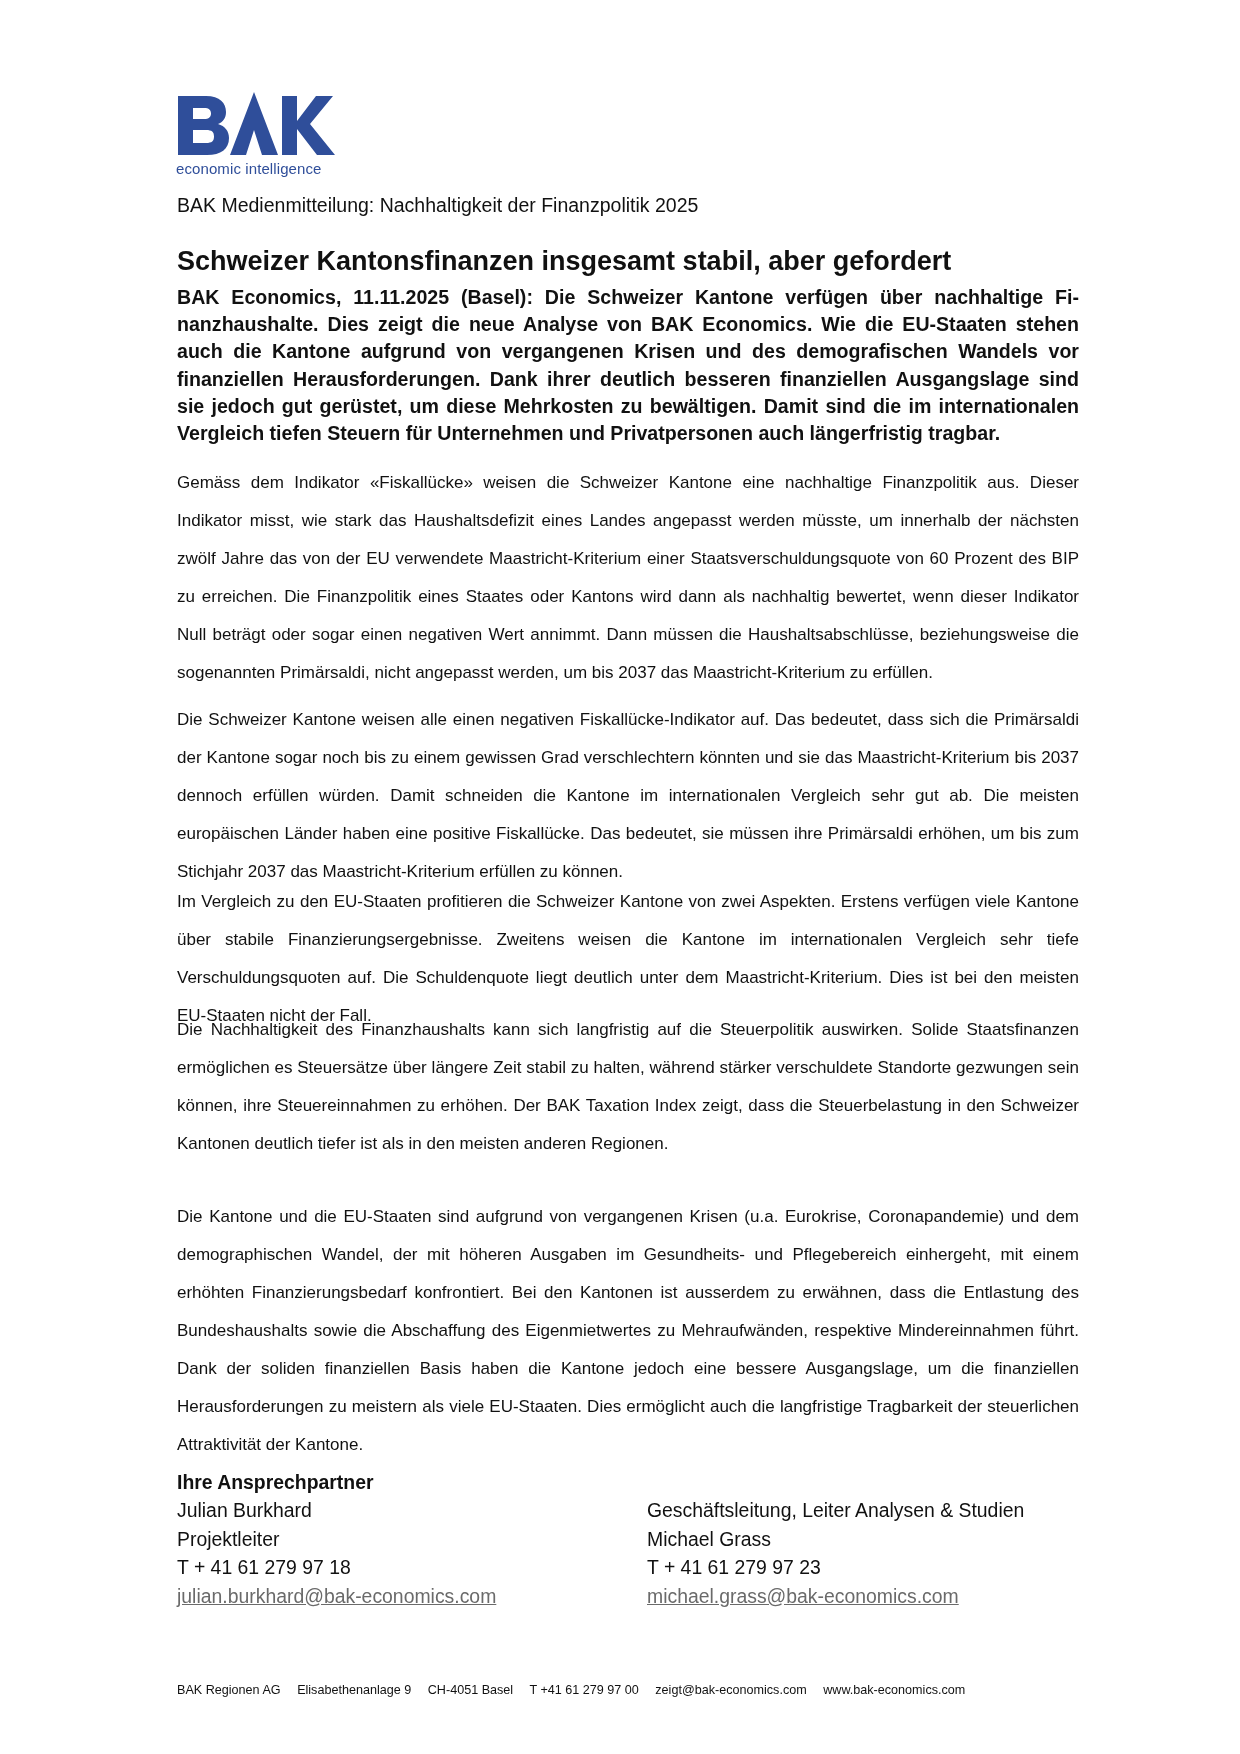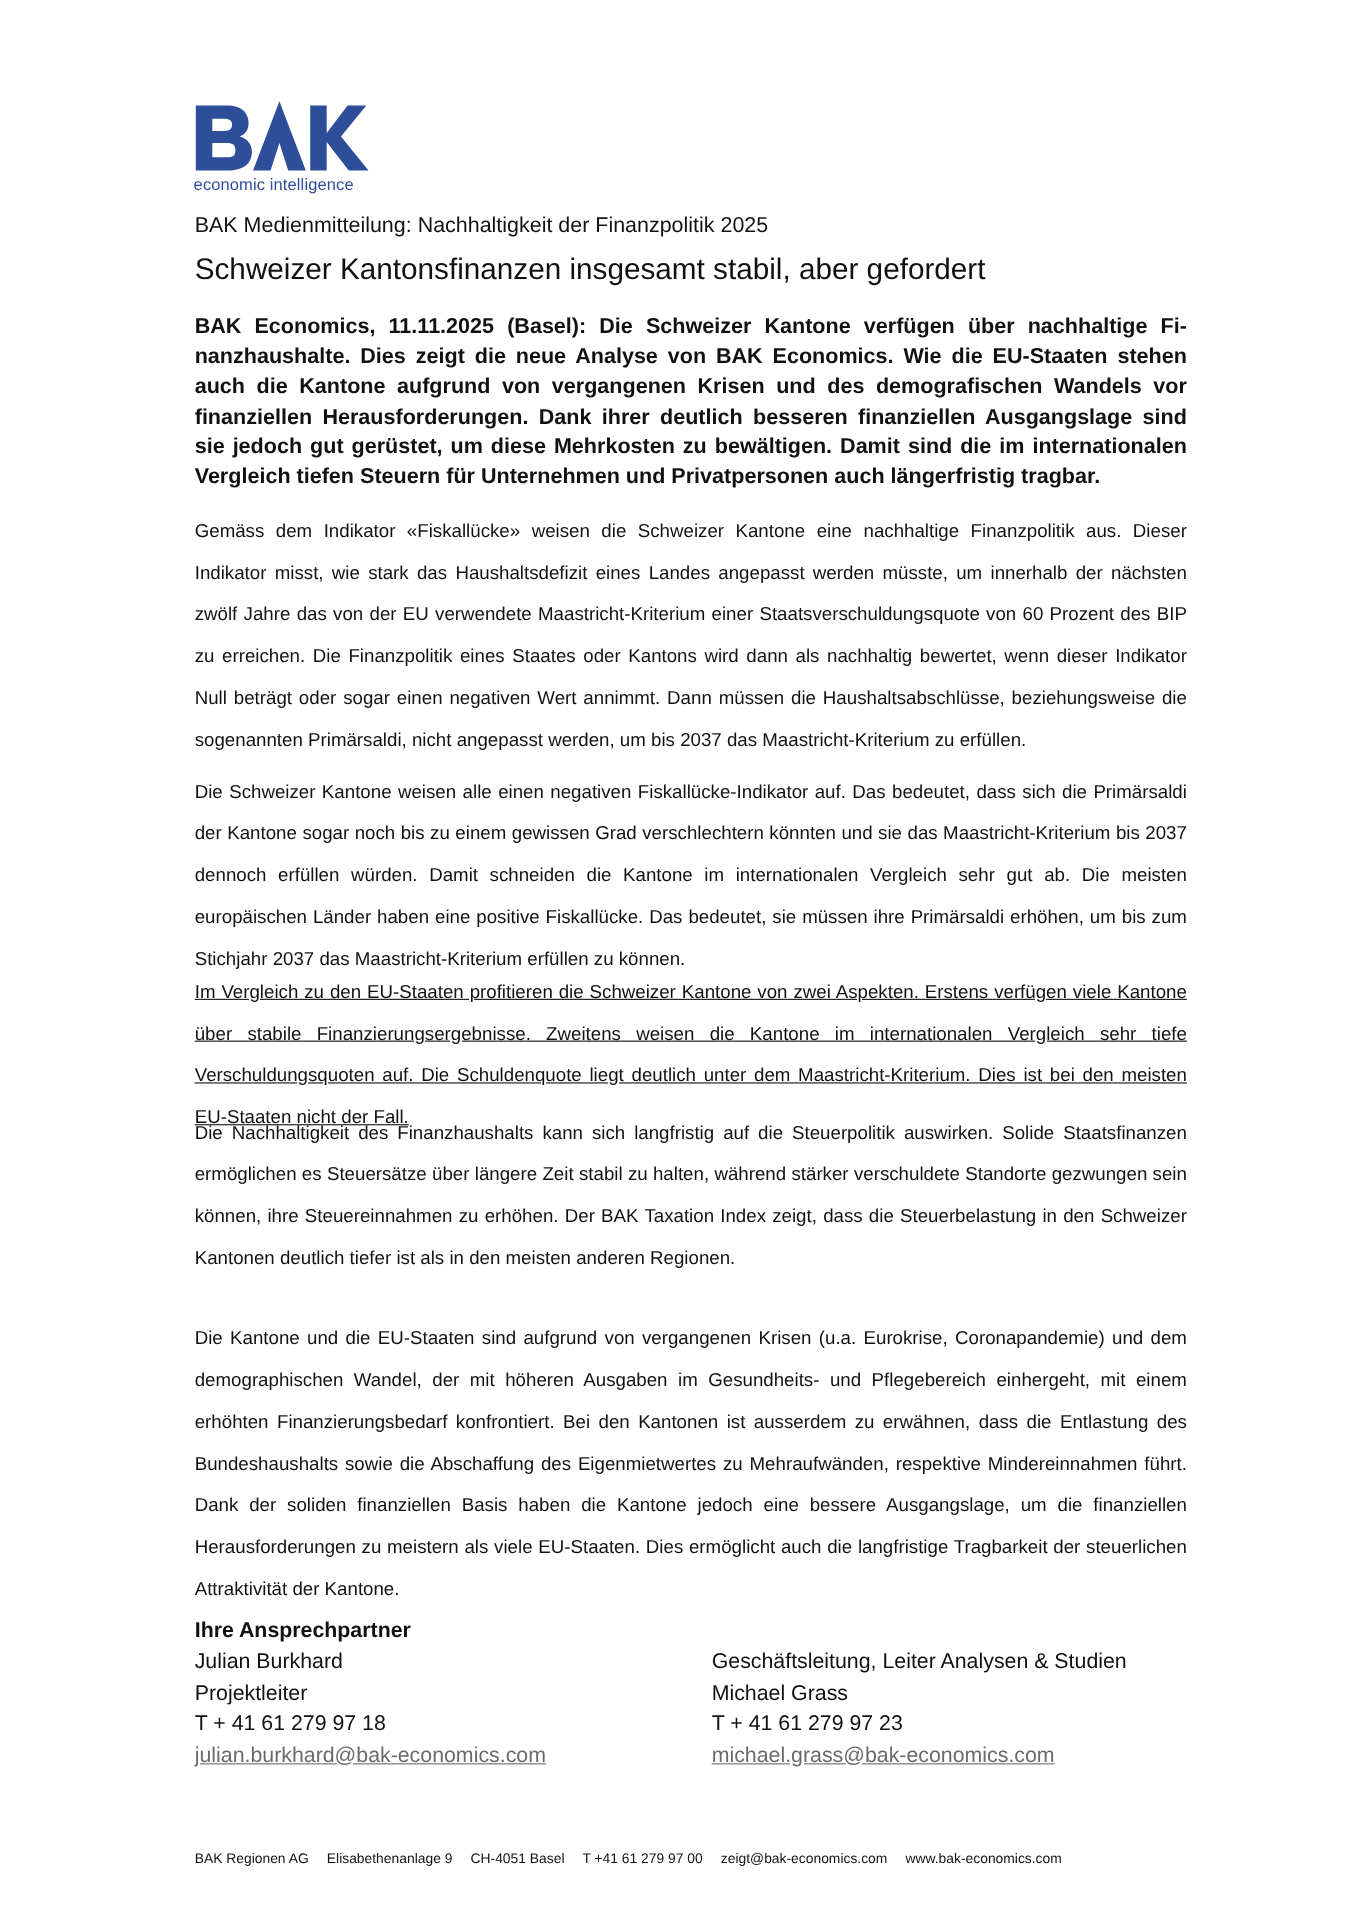--- a/index.html
+++ b/index.html
@@ -9,33 +9,33 @@
     }
     .logo { position: absolute; left: 176px; top: 92px; width: 200px; }
     .logo-mark { display: block; }
     .logo-tag {
       position: absolute; left: 0; top: 68px; font-size: 15px; color: #2f4e9a;
       font-family: "Liberation Sans", sans-serif; letter-spacing: 0.1px; white-space: nowrap;
     }
     .content { position: absolute; left: 177px; width: 902px; }
     .kicker { position: absolute; left: 177px; top: 194px; font-size: 19.5px; color: #111; white-space: nowrap; }
     .title {
-      position: absolute; left: 177px; top: 230px; margin: 0;
-      font-size: 27px; font-weight: normal; color: #111; white-space: nowrap;
+      position: absolute; left: 177px; top: 246px; margin: 0;
+      font-size: 27px; font-weight: bold; color: #111; white-space: nowrap;
     }
     .lead {
       top: 284px; margin: 0; font-size: 19.6px; font-weight: bold;
       line-height: 27.2px; text-align: justify; hyphens: manual;
     }
     .body-p {
       margin: 0; font-size: 17px; line-height: 38px; text-align: justify; color: #111;
     }
     .p1 { top: 464px; }
     .p2 { top: 701px; }
-    .p3 { top: 883px; text-decoration: underline; }
+    .p3 { top: 883px; }
     .p4 { top: 1011px; }
     .p5 { top: 1166px; margin-top: 32px; }
     .contacts { position: absolute; left: 177px; top: 1468px; width: 902px; font-size: 19.4px; line-height: 28.4px; }
     .contact-heading { font-weight: bold; }
     .col { position: absolute; top: 0; }
     .col-left { left: 0; }
     .col-right { left: 470px; top: 28.4px; }
     .email { color: #6a6a6a; text-decoration: underline; text-decoration-color: #6a6a6a; margin-top: 42px; }
     .footer {
       position: absolute; left: 177px; top: 1683px; font-size: 12.6px; color: #111; white-space: nowrap;

